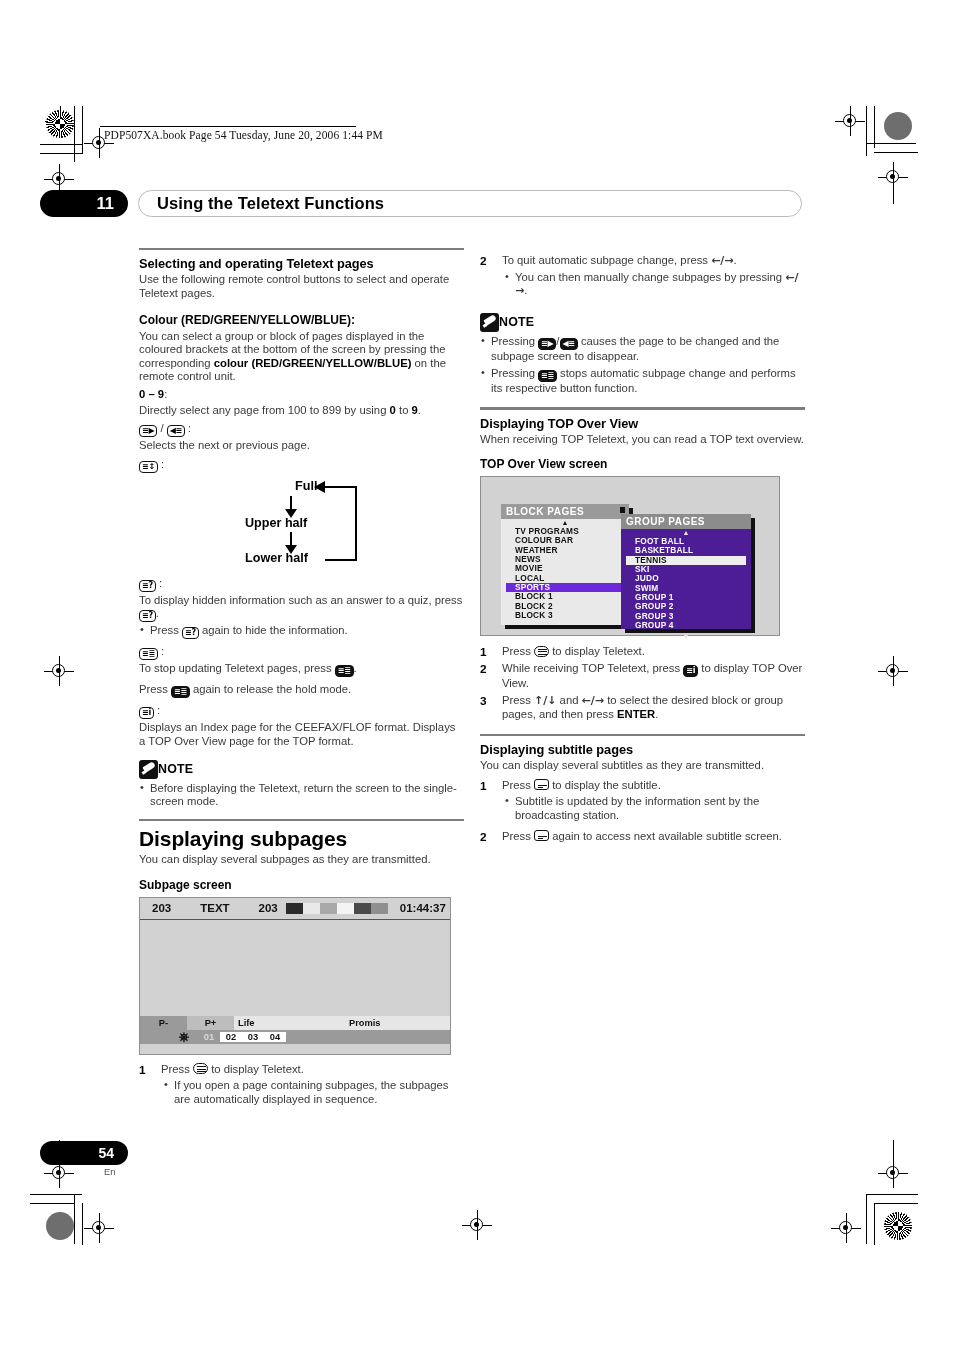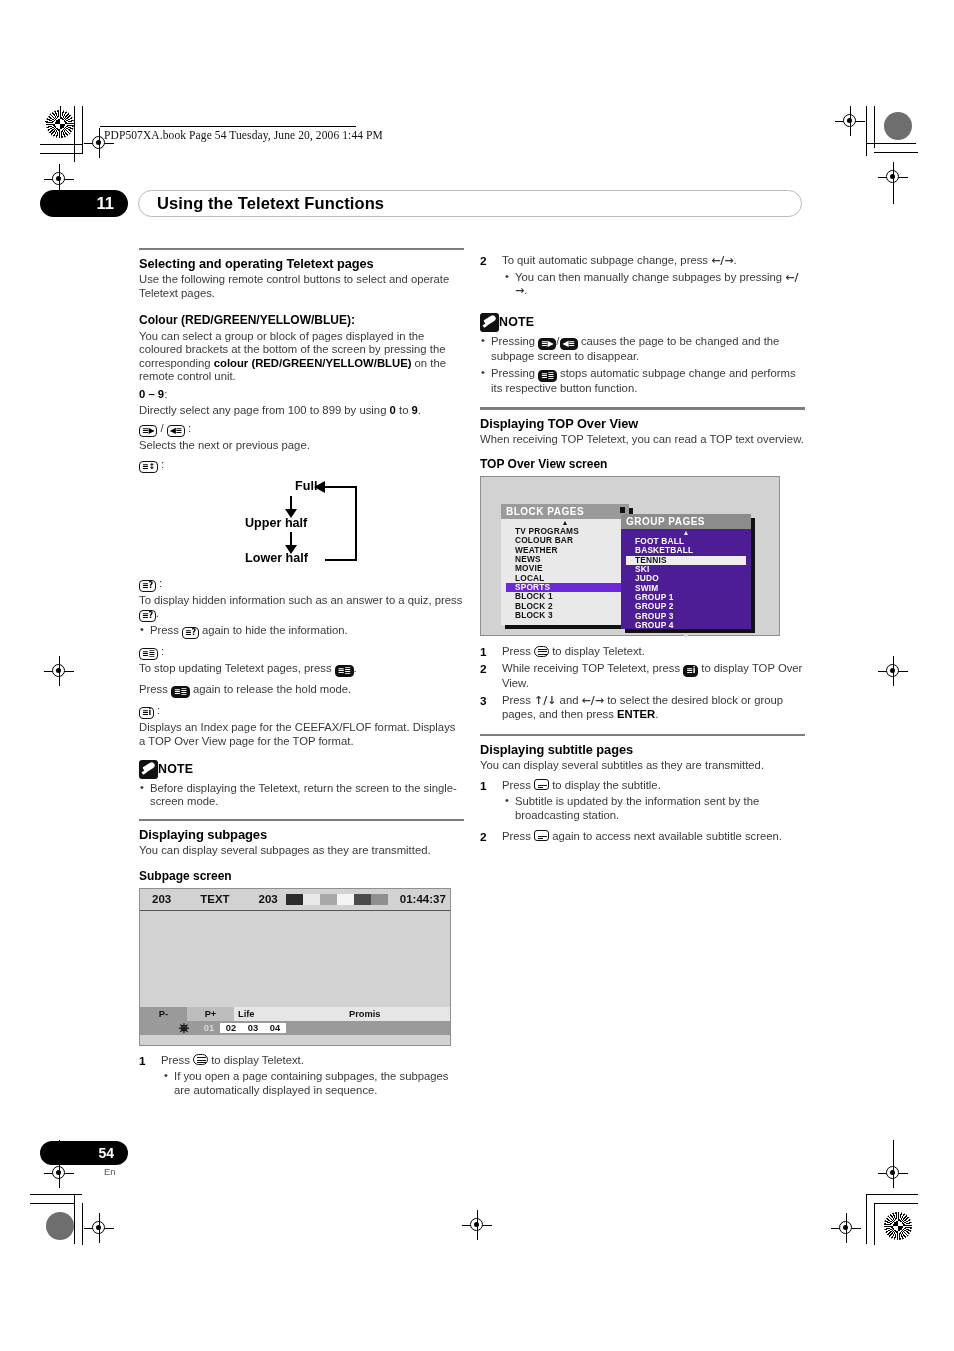--- a/index.html
+++ b/index.html
@@ -134,21 +134,21 @@
   }
 
   h2.sec {
     font-size: 12.8px;
     font-weight: bold;
     margin: 0 0 2px 0;
     color: #000;
     letter-spacing: -.05px;
   }
   h1.bigsec {
-    font-size: 13px;
+    font-size: 21px;
     font-weight: bold;
     margin: 0 0 2px 0;
     color: #000;
     letter-spacing: -.1px;
   }
   h3.sub {
     font-size: 12px;
     font-weight: bold;
     margin: 11px 0 3px 0;
     color: #000;

